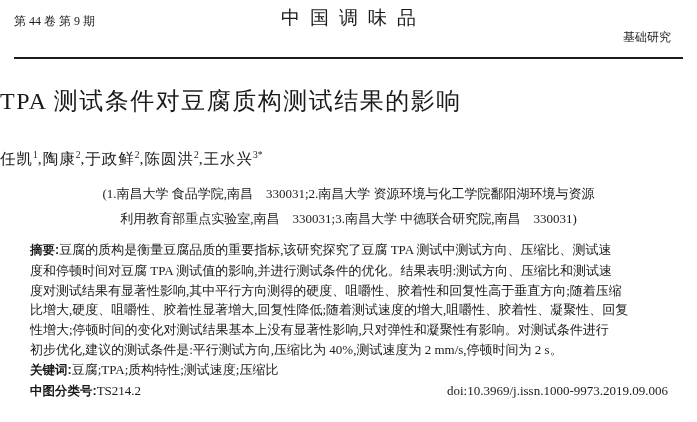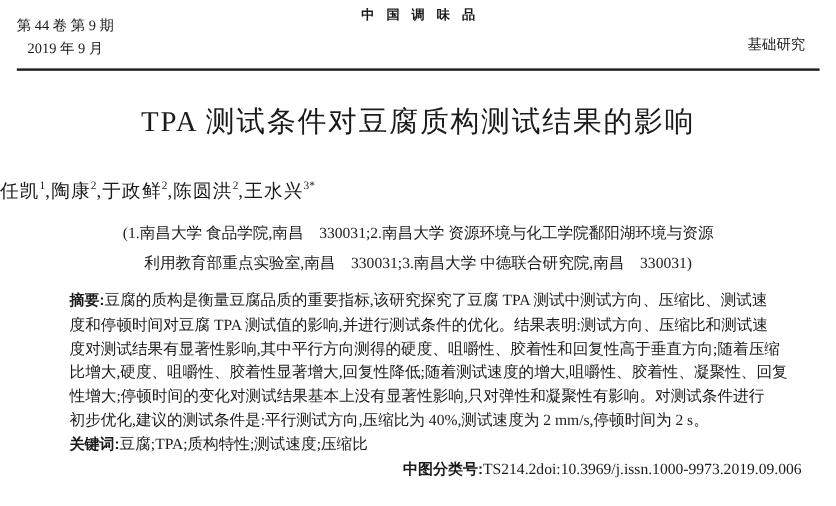--- a/index.html
+++ b/index.html
@@ -13,72 +13,71 @@
   }
 
   
   .masthead { position:absolute; top:0; left:0; right:0; height:52px;padding-left:24px; }
   .mast-left {
     position:absolute; left:14px; top:12px;
     font-size:12px; line-height:19px; text-align:center;
   }
   .mast-center { position:absolute; left:0; right:0; top:5px; text-align:center; }
   .journal-cn {
-    font-size:11px; letter-spacing:10px; margin-left:10px;
-    font-weight:700;
+    font-size:19px; letter-spacing:10px; margin-left:10px;
+    font-weight:400;
   }
   .journal-en { font-size:13.5px; font-weight:bold; margin-top:2px; letter-spacing:.3px; }
   .mast-right {
     position:absolute; right:26px; top:29px;
     font-size:12px;
     font-family:"Liberation Sans","DejaVu Sans",sans-serif;
   }
   .rule {
     position:absolute; top:57px; left:14px; right:14px;
     border-top:2.5px solid #1c1c1c;
   }
 
   
   .title {
     position:absolute; top:85px; left:0; right:0;
-    margin:0; text-align:center;
+    margin:0; 
     font-size:24px; font-weight:500; letter-spacing:1.5px;
   }
   .authors {
     position:absolute; top:149px; left:0; right:0;
     font-size:15.5px; letter-spacing:1px;
   }
   .authors sup { font-size:9.5px; letter-spacing:0; }
   .affils {
     position:absolute; top:181px; left:0; right:0;
     text-align:center; font-size:13px; line-height:25px;
   }
 
   
   .body-block {
     position:absolute; top:240px; left:30px; right:29px;
-    font-size:13px; line-height:19.8px;margin-left:28px;
+    font-size:13px; line-height:19.8px;
   }
   .pre { white-space:pre-line; }
   .hei {
     font-family:"Liberation Sans","DejaVu Sans",sans-serif;
     font-weight:600; font-size:12.5px;
   }
-  .meta-row { display:flex; justify-content:flex-end; }
+  .meta-row { display:flex; justify-content:space-between; }
   .meta-item { white-space:nowrap; }
 </style>
 </head>
 <body>
 
 <div class="page">
 
   <div class="masthead">
     <div class="mast-left">
       <div>第 44 卷 第 9 期</div>
-      <div>2019 年 9 月</div>
     </div>
     <div class="mast-center">
       <div class="journal-cn">中国调味品</div>
     </div>
     <div class="mast-right">基础研究</div>
   </div>
   <div class="rule"></div>
 
   <h1 class="title">TPA 测试条件对豆腐质构测试结果的影响</h1>
 

